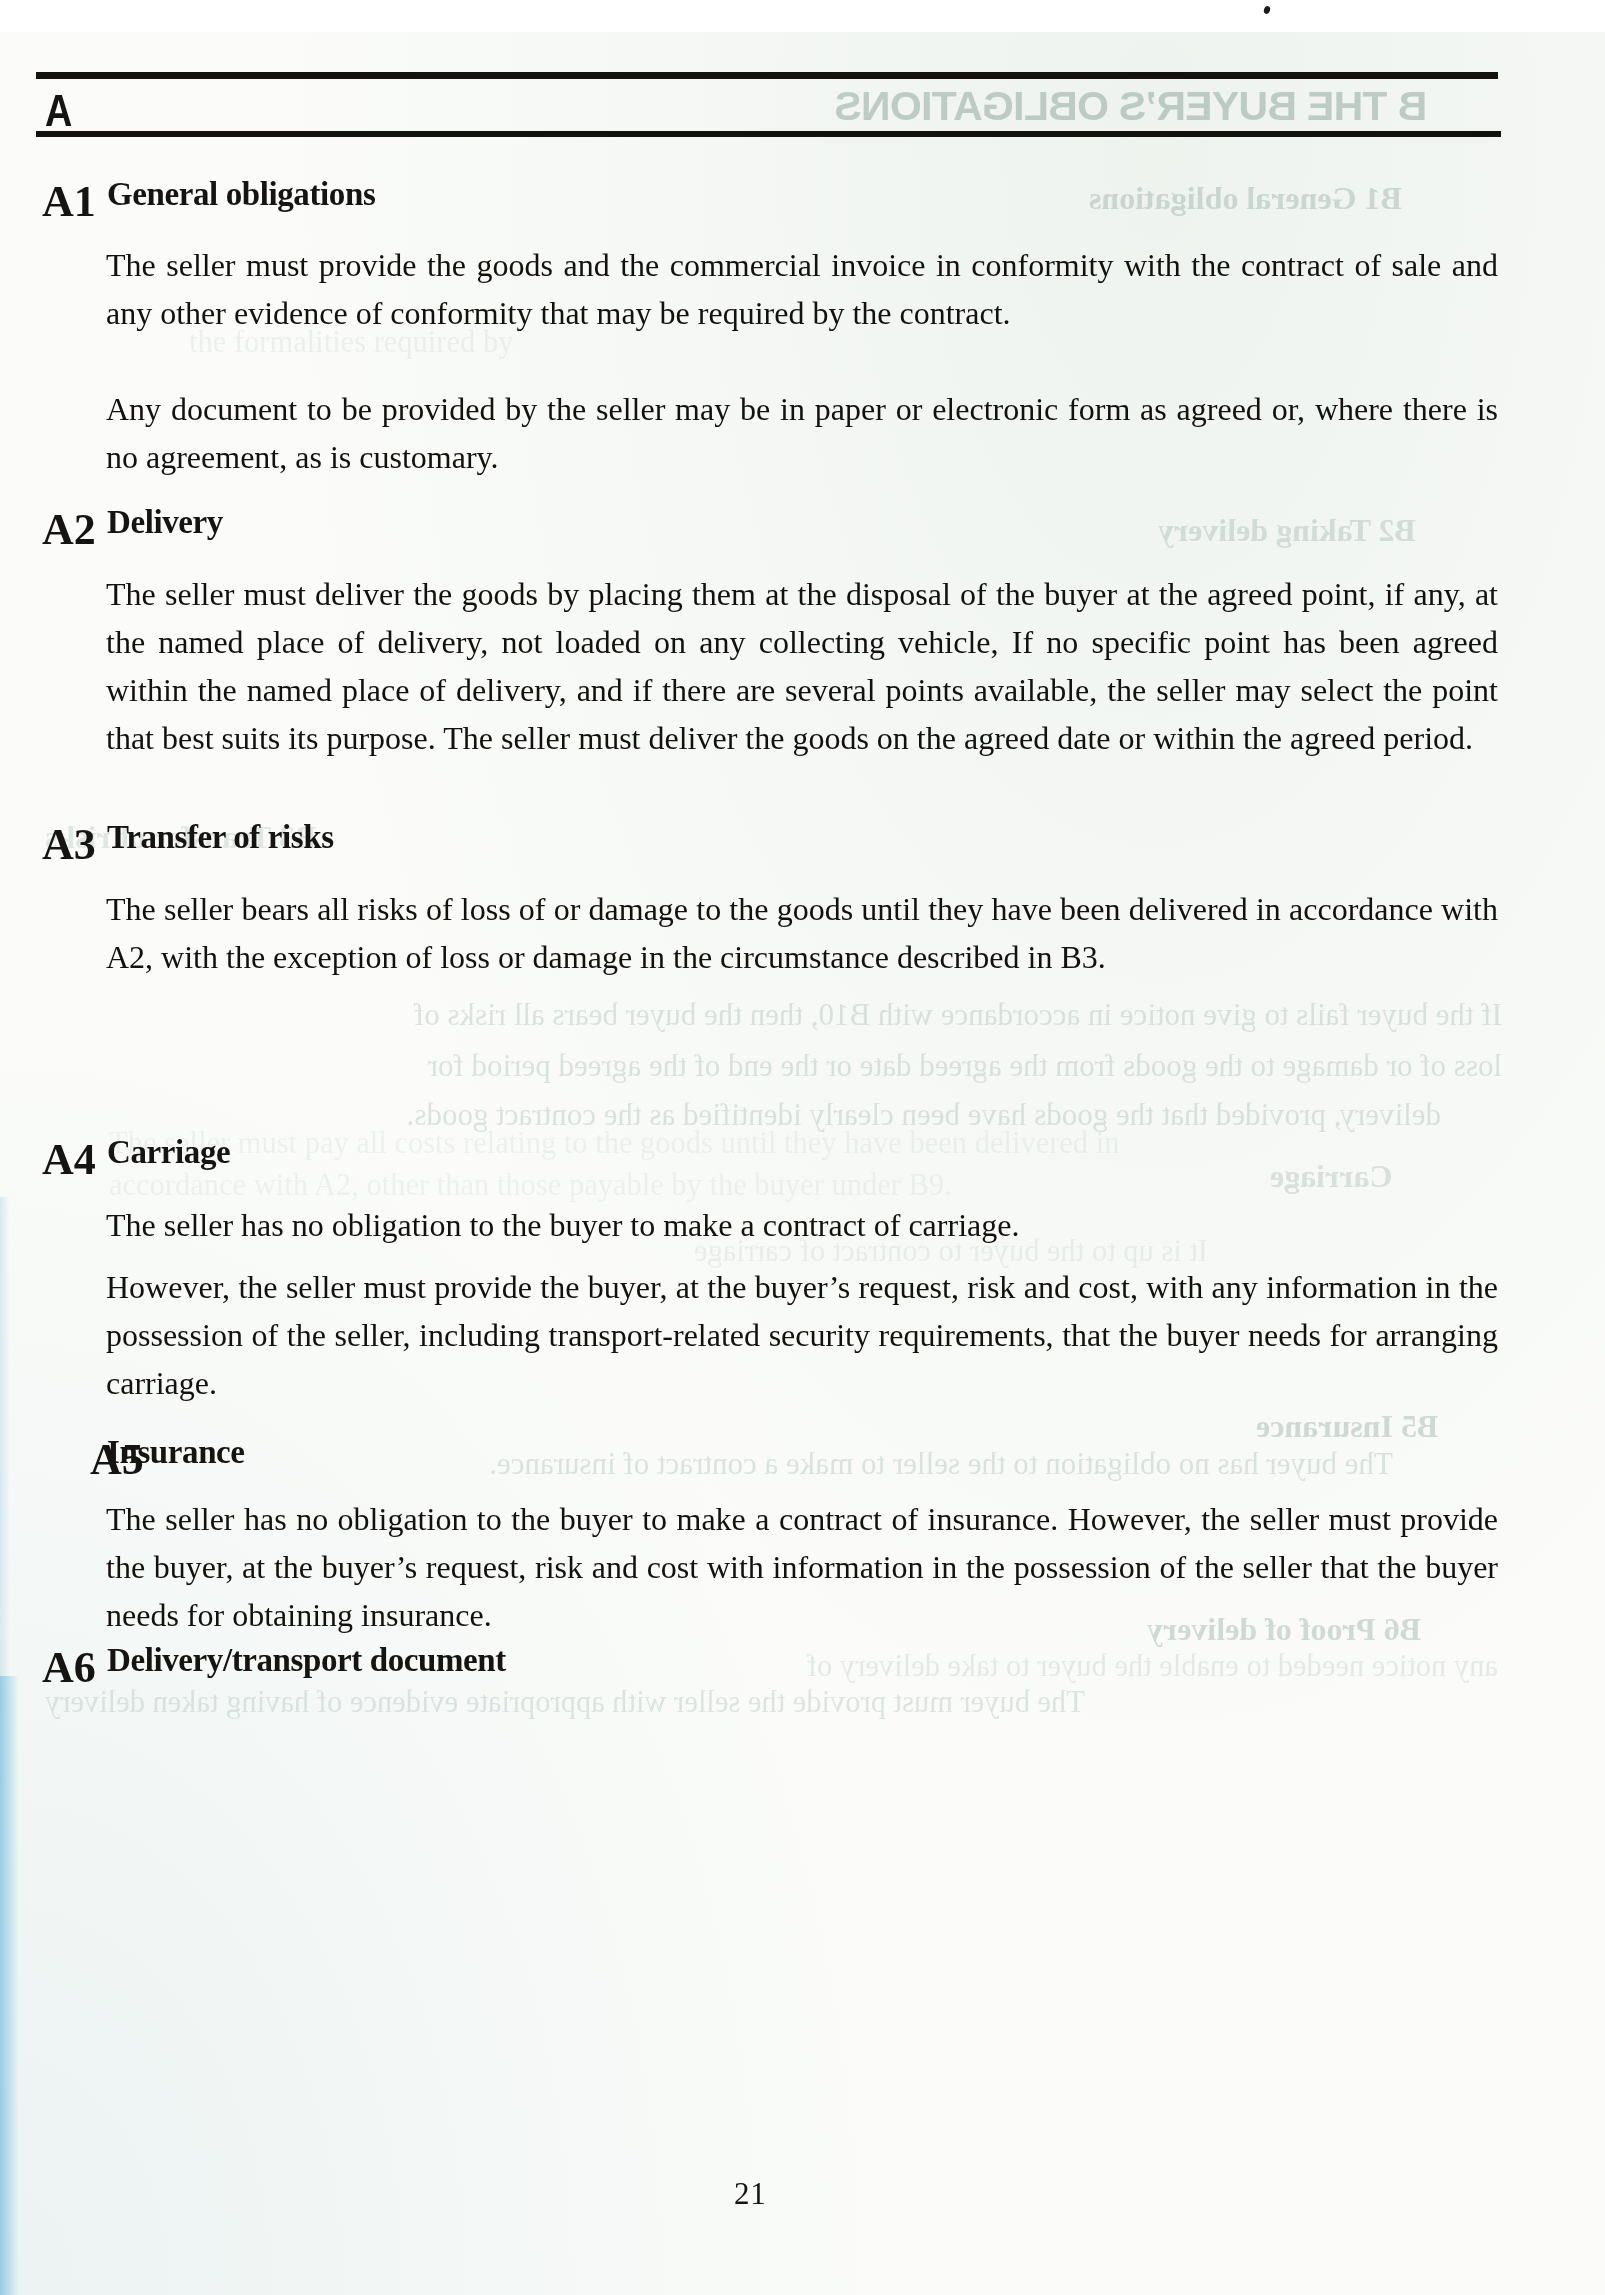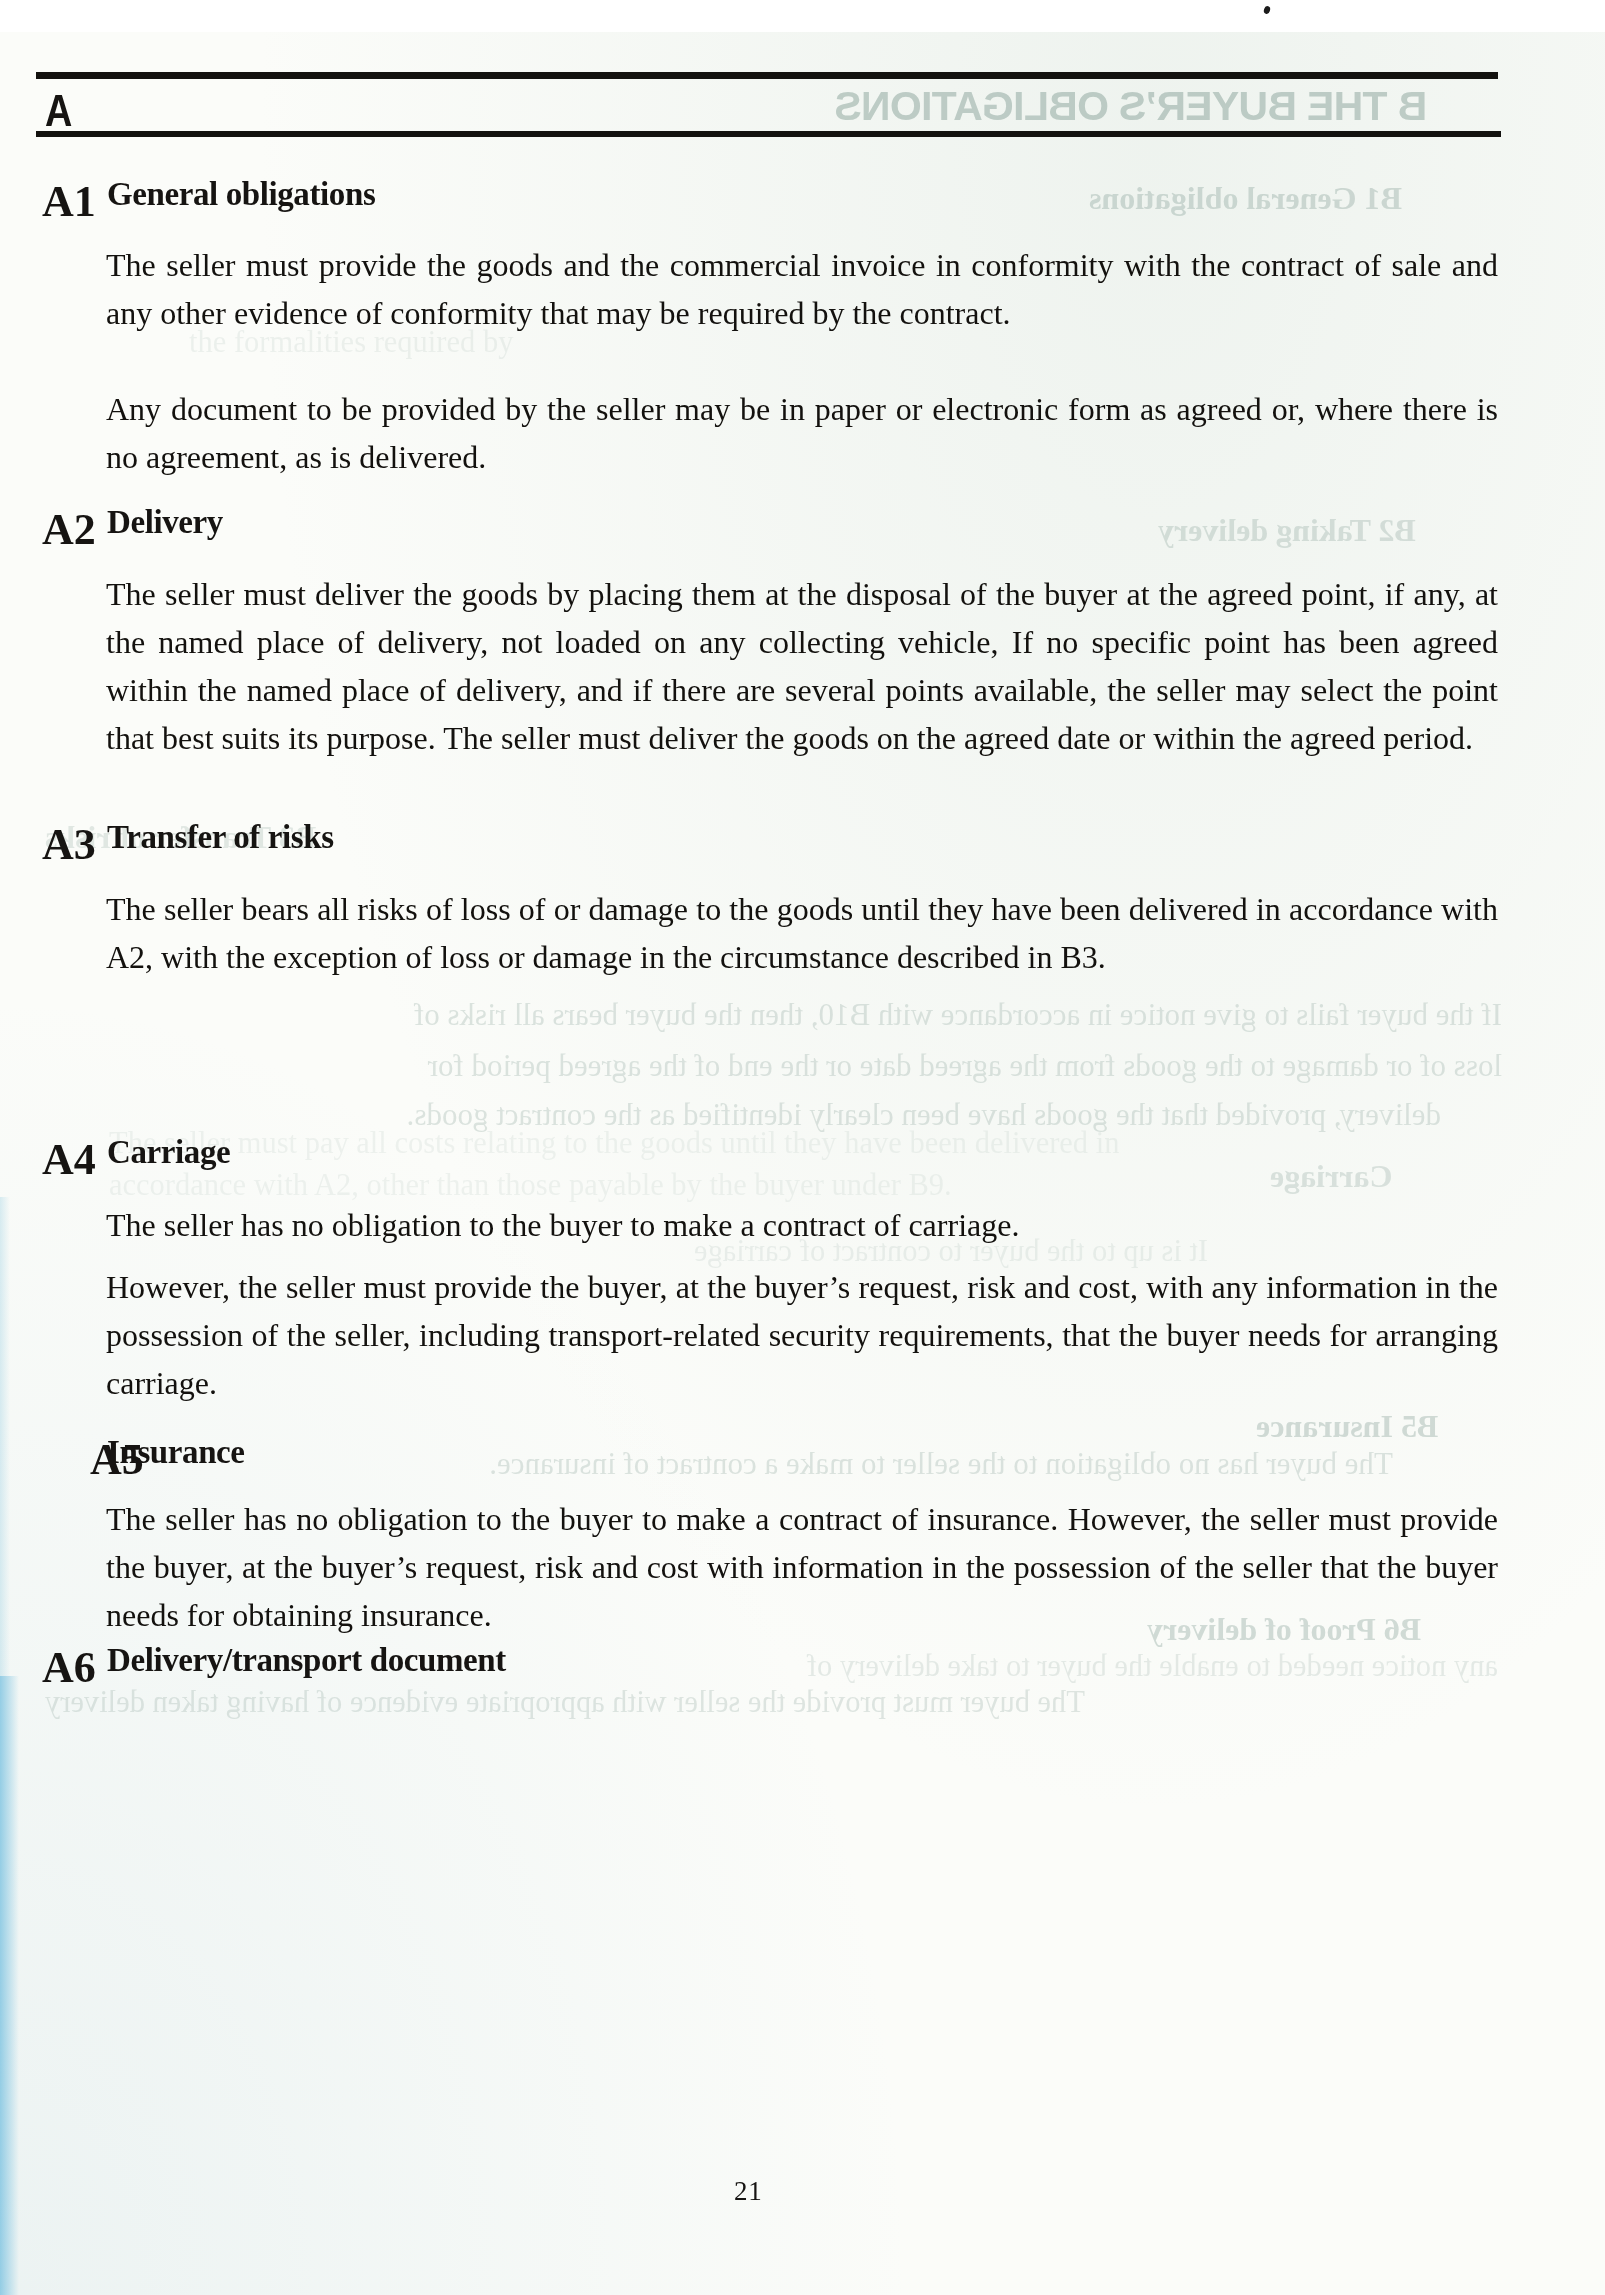--- a/index.html
+++ b/index.html
@@ -36,21 +36,21 @@
   .title-text{position:absolute;font-size:44px;}
 
   .sec-label{position:absolute;font-weight:700;font-size:44px;white-space:nowrap;}
   .sec-heading{position:absolute;font-weight:700;font-size:33px;white-space:nowrap;letter-spacing:-0.4px;}
   .para{
     position:absolute;
     font-size:32px;line-height:48px;
     text-align:justify;
     color:#13110e;
   }
-  .page-num{position:absolute;font-size:27px;letter-spacing:0.7px;}
+  .page-num{position:absolute;font-size:31px;letter-spacing:0.7px;}
 
   .ghost{
     position:absolute;
     color:#93aaa2;
     white-space:nowrap;
     transform:scaleX(-1);
     transform-origin:50% 50%;
     pointer-events:none;
   }
   .ghost.normal{transform:none;}
@@ -87,21 +87,21 @@
 
   <div class="rule" style="top:72px;left:36px;width:1462px;height:6.5px;"></div>
   <div class="title-letter" style="top:86px;left:45px;">
     <span class="sans-cond">A</span>
   </div>
   <div class="rule" style="top:131px;left:36px;width:1465px;height:5.8px;"></div>
 
   <div class="sec-label" style="top:176px;left:42px;">A1</div>
   <div class="sec-heading" style="top:176px;left:107px;">General obligations</div>
   <div class="para" style="top:241px;left:106px;width:1392px;">The seller must provide the goods and the commercial invoice in conformity with the contract of sale and any other evidence of conformity that may be required by the contract.</div>
-  <div class="para" style="top:385px;left:106px;width:1392px;">Any document to be provided by the seller may be in paper or electronic form as agreed or, where there is no agreement, as is delivered.</div>
+  <div class="para" style="top:385px;left:106px;width:1392px;">Any document to be provided by the seller may be in paper or electronic form as agreed or, where there is no agreement, as is customary.</div>
 
   <div class="sec-label" style="top:504px;left:42px;">A2</div>
   <div class="sec-heading" style="top:504px;left:107px;">Delivery</div>
   <div class="para" style="top:570px;left:106px;width:1392px;">The seller must deliver the goods by placing them at the disposal of the buyer at the agreed point, if any, at the named place of delivery, not loaded on any collecting vehicle, If no specific point has been agreed within the named place of delivery, and if there are several points available, the seller may select the point that best suits its purpose. The seller must deliver the goods on the agreed date or within the agreed period.</div>
 
   <div class="sec-label" style="top:819px;left:42px;">A3</div>
   <div class="sec-heading" style="top:819px;left:107px;">Transfer of risks</div>
   <div class="para" style="top:885px;left:106px;width:1392px;">The seller bears all risks of loss of or damage to the goods until they have been delivered in accordance with A2, with the exception of loss or damage in the circumstance described in B3.</div>
 
   <div class="sec-label" style="top:1134px;left:42px;">A4</div>

